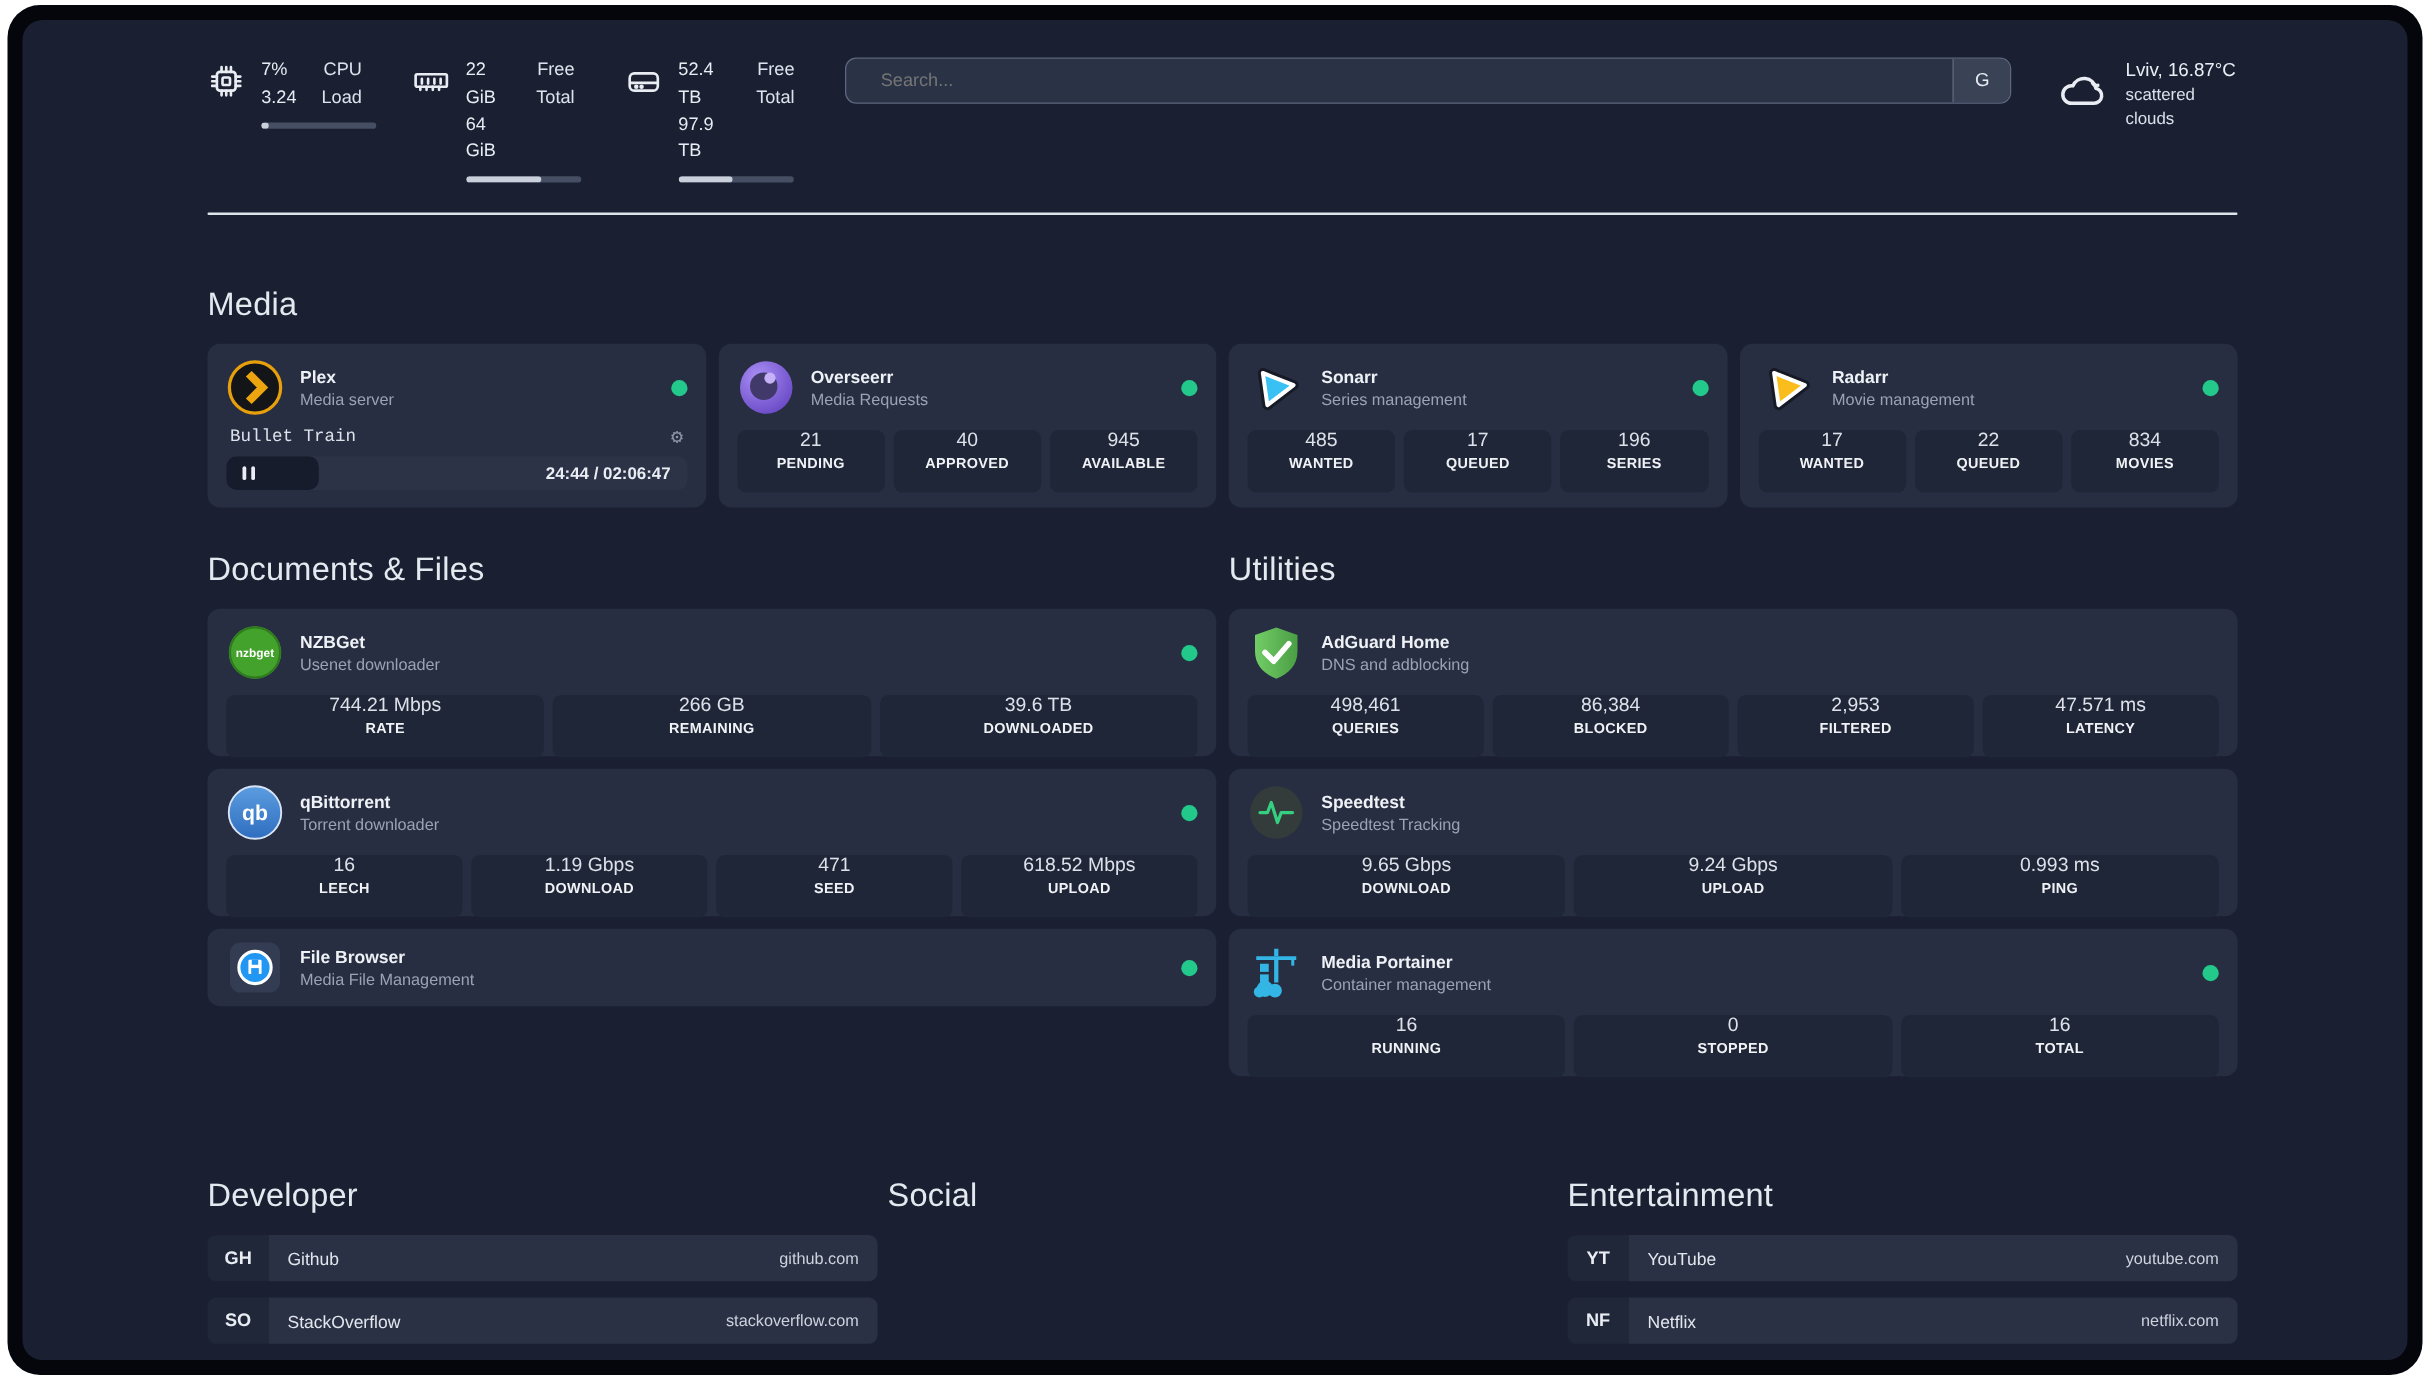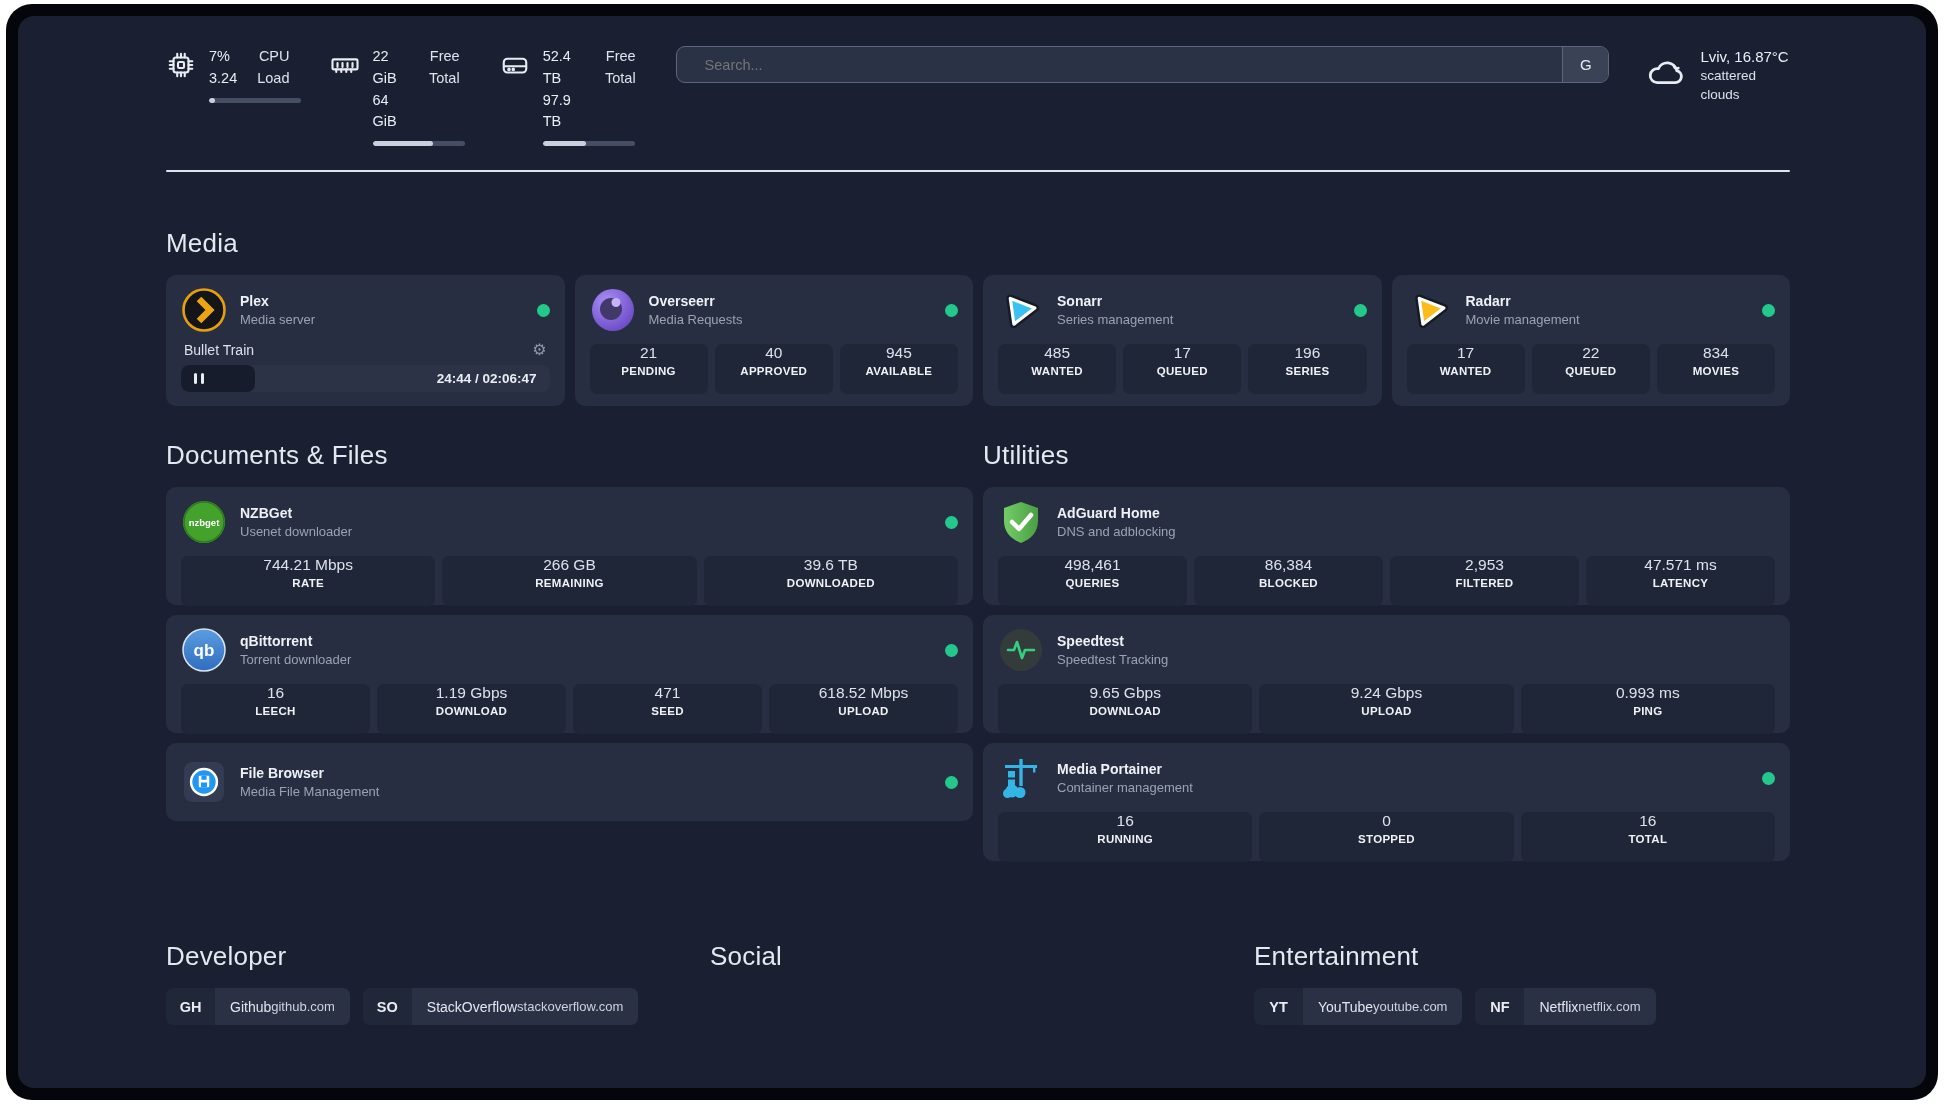--- a/index.html
+++ b/index.html
@@ -29,50 +29,50 @@
   .divider { margin-top:24px; height:2px; background:#dfe4ea; border-radius:1px; }
 
   
   .section-title { font-size:26px; font-weight:500; color:#e4e8ef; letter-spacing:0.2px; }
   .media-section { margin-top:56px; }
   .media-grid { display:grid; grid-template-columns:repeat(4,1fr); gap:10px; margin-top:16px; }
 
   .card { background:#272e41; border-radius:10px; padding:12px 15px; }
   .media-card { height:131px; }
   .tall-card { height:118px; }
-  .short-card { height:78px; display:flex; align-items:center; padding:10px 15px; }
+  .short-card { height:62px; display:flex; align-items:center; padding:10px 15px; }
   .short-card .card-head { flex:1; }
 
   .card-head { display:flex; align-items:center; gap:13px; }
   .app-icon { width:46px; height:46px; flex:none; display:flex; align-items:center; justify-content:center; }
   .card-titles { display:flex; flex-direction:column; line-height:1.35; }
   .card-name { font-size:14px; font-weight:600; color:#eef1f5; }
   .card-sub { font-size:13px; color:#9aa2b3; }
   .status-dot { width:13px; height:13px; border-radius:50%; background:#23c98b; margin-left:auto; flex:none; }
 
   .stat-row { display:flex; gap:7px; margin-top:11px; }
   .stat { flex:1; background:#1f2637; border-radius:7px; height:50px; display:flex; flex-direction:column; align-items:center; justify-content:flex-start; gap:3px; }
   .stat-value { font-size:15.5px; color:#dde1ea; }
   .stat-label { font-size:11.5px; font-weight:700; color:#f0f2f6; letter-spacing:0.3px; }
 
   
-  .plex-media-row { display:flex; align-items:center; margin-top:9px; padding:0 3px; }
+  .plex-media-row { display:flex; align-items:center; margin-top:9px; padding:0 3px;font-family:Liberation Mono, monospace; }
   .plex-media-title { font-size:14px; color:#dce1ea; }
   .gear { margin-left:auto; color:#8d94a6; font-size:16px; line-height:1; cursor:pointer; }
   .player { margin-top:7px; height:27px; background:#2c3347; border-radius:8px; position:relative; display:flex; align-items:center; overflow:hidden; }
   .player-progress { position:absolute; left:0; top:0; bottom:0; background:#161c2b; border-radius:8px; display:flex; align-items:center; padding-left:13px; gap:3.5px; }
   .pause-bar { width:3px; height:11px; border-radius:1.5px; background:#e9edf3; }
   .player-time { margin-left:auto; padding-right:13px; font-size:13.5px; font-weight:600; color:#eaedf3; position:relative; }
 
   .two-col { display:grid; grid-template-columns:1fr 1fr; gap:10px; margin-top:34px; }
   .col-cards { display:flex; flex-direction:column; gap:10px; margin-top:16px; }
 
   
   .links-grid { display:grid; grid-template-columns:1fr 1fr 1fr; gap:8px; margin-top:80px; }
-  .link-rows { display:flex; flex-direction:row; gap:13px; margin-top:16px; }
+  .link-rows { display:flex; flex-direction:column; gap:13px; margin-top:16px; }
   .link-row { display:flex; height:37px; cursor:pointer; }
   .link-abbr { width:49px; flex:none; background:#202739; border-radius:7px 0 0 7px; display:flex; align-items:center; justify-content:center; font-weight:700; font-size:14.5px; color:#e9edf3; }
   .link-pill { flex:1; background:#2a3144; border-radius:0 7px 7px 0; display:flex; align-items:center; padding:0 15px; }
   .link-name { font-size:14px; color:#e2e6ee; }
   .link-url { margin-left:auto; font-size:13px; color:#cdd2dd; }
 
   svg text { font-family:"Liberation Sans",sans-serif; }
 </style>
 </head>
 <body>

